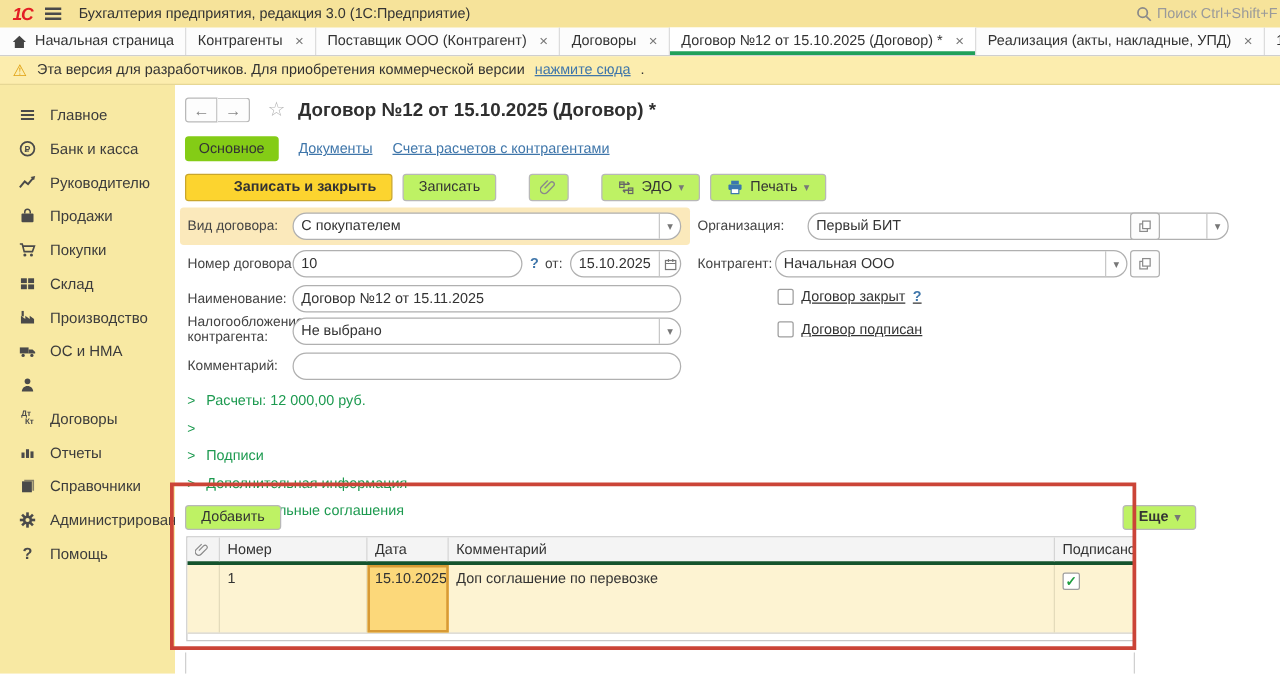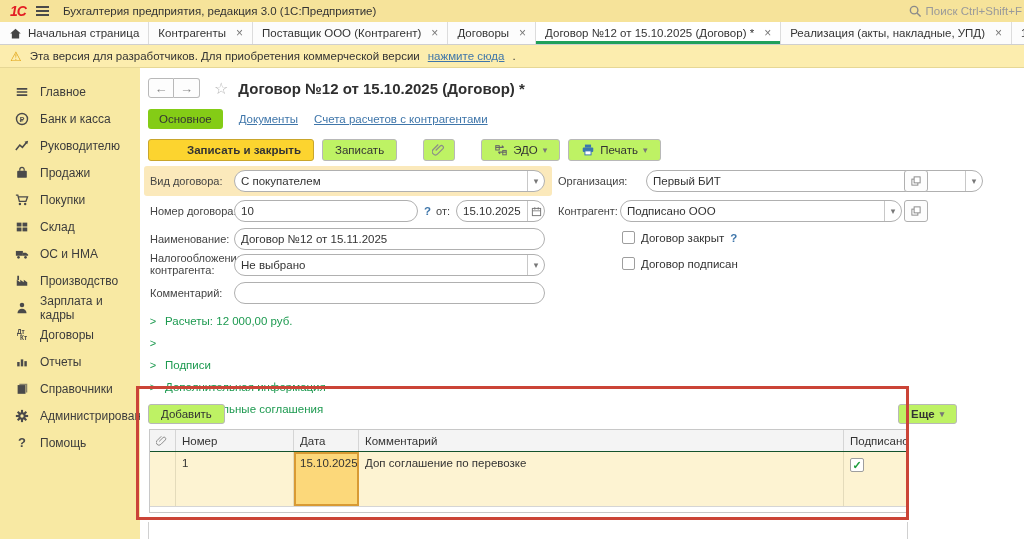--- a/index.html
+++ b/index.html
@@ -61,33 +61,33 @@
 
   
   .hl-band { position:absolute; left:4px; top:98px; width:408px; height:30px; background:#fbe9bb; border-radius:3px; }
   .flabel { position:absolute; font-size:11px; color:#444; width:86px; line-height:12px; }
   .rlabel { position:absolute; font-size:11px; color:#444; }
   .field { position:absolute; height:22px; border:1px solid #b0b0b0; border-radius:11px; background:#fff; display:flex; align-items:center; font-size:11.5px; }
   .field .val { flex:1; padding:0 6px; white-space:nowrap; overflow:hidden; }
   .field .dbtn { width:17px; height:100%; border-left:1px solid #c8c8c8; display:flex; align-items:center; justify-content:center; color:#777; font-size:9px; cursor:pointer; flex:none; }
   .sq-btn { position:absolute; width:24px; height:22px; border:1px solid #b0b0b0; border-radius:3px; background:#fdfdfd; display:flex; align-items:center; justify-content:center; cursor:pointer; }
   .help { position:absolute; color:#3f76aa; font-weight:bold; font-size:11.5px; cursor:pointer; }
-  .cbrow { position:absolute; display:flex; align-items:center; gap:6px; font-size:11.5px; color:#333; }
+  .cbrow { position:absolute; display:flex; align-items:center; gap:6px; font-size:11.5px; color:#333;text-decoration:underline; }
   .cbox { width:13px; height:13px; border:1px solid #9e9e9e; border-radius:2px; background:#fff; display:flex; align-items:center; justify-content:center; cursor:pointer; }
 
   
   .sections { position:absolute; left:8px; top:242px; }
   .sec { height:22px; display:flex; align-items:center; gap:7px; color:#1d9a50; font-size:11.5px; cursor:pointer; }
   .sec .chev { font-size:11px; width:10px; text-align:center; }
 
   
   .agr-toolbar-add { position:absolute; left:8px; top:336px; }
   .agr-toolbar-more { position:absolute; left:758px; top:336px;font-weight:bold; }
   .agr-table { position:absolute; left:9px; top:361px; width:759px; height:84px; border:1px solid #c8c8c8; background:#fff; }
-  .thead { display:flex; height:22px; background:#f4f4f4; border-bottom:1px solid #14532d; font-size:11.5px; color:#333; }
+  .thead { display:flex; height:22px; background:#f4f4f4; border-bottom:3px solid #14532d; font-size:11.5px; color:#333; }
   .th { display:flex; align-items:center; padding:0 6px; border-right:1px solid #d5d5d5; overflow:hidden; white-space:nowrap; }
   .th:last-child { border-right:none; }
   .trow { display:flex; height:55px; background:#fdf3d2; border-bottom:1px solid #d5d5d5; font-size:11.5px; }
   .td { padding:5px 6px 0 6px; border-right:1px solid #e4dbbb; overflow:hidden; white-space:nowrap; }
   .td:last-child { border-right:none; }
   .c0 { width:26px; flex:none; }
   .c1 { width:118px; flex:none; }
   .c2 { width:65px; flex:none; }
   .c3 { width:485px; flex:none; }
   .c4 { width:65px; flex:none; }
@@ -217,45 +217,44 @@
             <rect x="8.6" y="3" width="5.4" height="4.4" fill="currentColor"></rect>
             <rect x="2" y="8.6" width="5.4" height="4.4" fill="currentColor"></rect>
             <rect x="8.6" y="8.6" width="5.4" height="4.4" fill="currentColor"></rect>
           </svg>
         </span>
       <span>Склад</span>
     </div>
     <div class="side-item">
       <span class="sicon">
           <svg width="14" height="14" viewBox="0 0 16 16">
+            <rect x="2.6" y="2" width="2" height="5" fill="currentColor"></rect>
+            <path d="M2 13.5V6.5l4 2.8V6.5l4 2.8V6.5l4 2.8v4.2z" fill="currentColor"></path>
+          </svg>
+        </span>
+      <span>Производство</span>
+    </div>
+    <div class="side-item">
+      <span class="sicon">
+          <svg width="14" height="14" viewBox="0 0 16 16">
             <rect x="1" y="4.5" width="8" height="5.5" fill="currentColor"></rect>
             <path d="M9 6.5h3.6l2.4 2.2v1.3H9z" fill="currentColor"></path>
             <circle cx="4" cy="11.8" r="1.5" fill="currentColor"></circle>
             <circle cx="12" cy="11.8" r="1.5" fill="currentColor"></circle>
           </svg>
         </span>
       <span>ОС и НМА</span>
     </div>
     <div class="side-item">
       <span class="sicon">
           <svg width="14" height="14" viewBox="0 0 16 16">
-            <rect x="2.6" y="2" width="2" height="5" fill="currentColor"></rect>
-            <path d="M2 13.5V6.5l4 2.8V6.5l4 2.8V6.5l4 2.8v4.2z" fill="currentColor"></path>
-          </svg>
-        </span>
-      <span>Производство</span>
-    </div>
-    <div class="side-item">
-      <span class="sicon">
-          <svg width="14" height="14" viewBox="0 0 16 16">
             <circle cx="8" cy="4.6" r="2.6" fill="currentColor"></circle>
             <path d="M2.8 14c0-3 2.3-5.2 5.2-5.2s5.2 2.2 5.2 5.2z" fill="currentColor"></path>
           </svg>
         </span>
-      <span>Зарплата и кадры</span>
     </div>
     <div class="side-item">
       <span class="sicon">
           <span class="dtkt"><span>Дт</span><br><span style="margin-left:3px;">Кт</span></span>
         </span>
       <span>Договоры</span>
     </div>
     <div class="side-item">
       <span class="sicon">
           <svg width="14" height="14" viewBox="0 0 16 16">
@@ -383,21 +382,21 @@
         <svg width="11" height="11" viewBox="0 0 16 16">
             <rect x="2" y="3.5" width="12" height="10.5" fill="none" stroke="#777" stroke-width="1.4"></rect>
             <path d="M2 7h12" stroke="#777" stroke-width="1.2"></path>
             <path d="M5.5 1.8v3.4M10.5 1.8v3.4" stroke="#777" stroke-width="1.4"></path>
           </svg>
       </span>
     </div>
 
     <span class="rlabel" style="left:418px; top:137px;">Контрагент:</span>
     <div class="field" style="left:480px; top:132px; width:282px;">
-      <span class="val">Подписано ООО</span>
+      <span class="val">Начальная ООО</span>
       <span class="dbtn">▾</span>
     </div>
     <span class="sq-btn" style="left:764px; top:132px;">
       <svg width="12" height="12" viewBox="0 0 16 16">
           <rect x="2.5" y="5.5" width="8" height="8" fill="#fff" stroke="#8a8a8a" stroke-width="1.3"></rect>
           <rect x="5.5" y="2.5" width="8" height="8" fill="#fff" stroke="#8a8a8a" stroke-width="1.3"></rect>
         </svg>
     </span>
 
     <span class="flabel" style="left:10px; top:165px; width:100px;">Наименование:</span>

